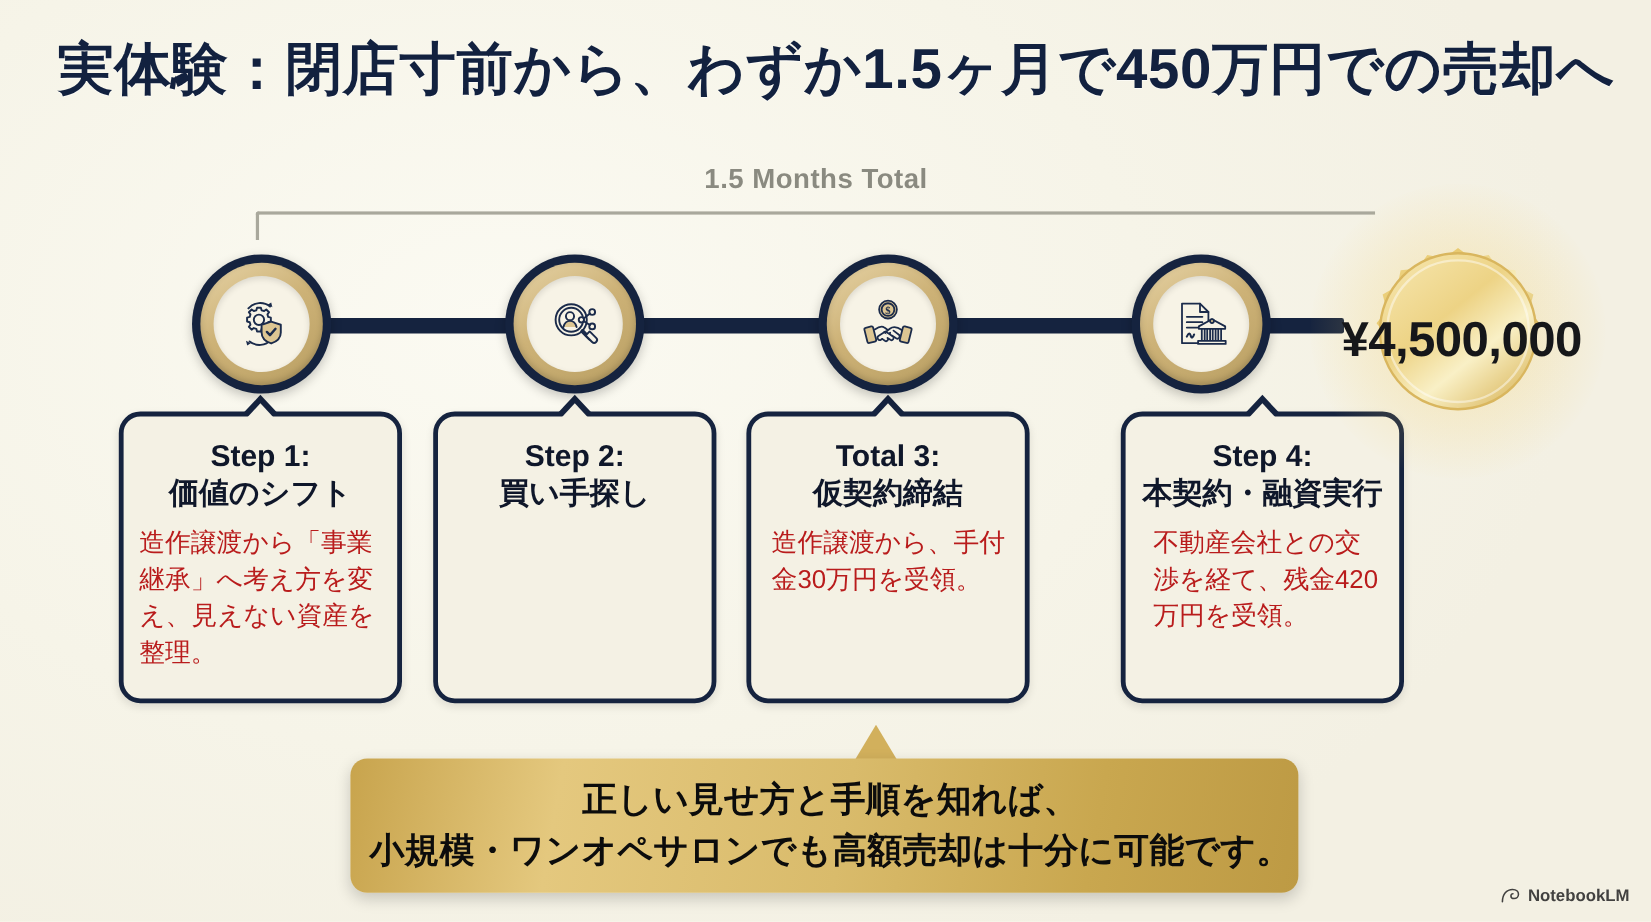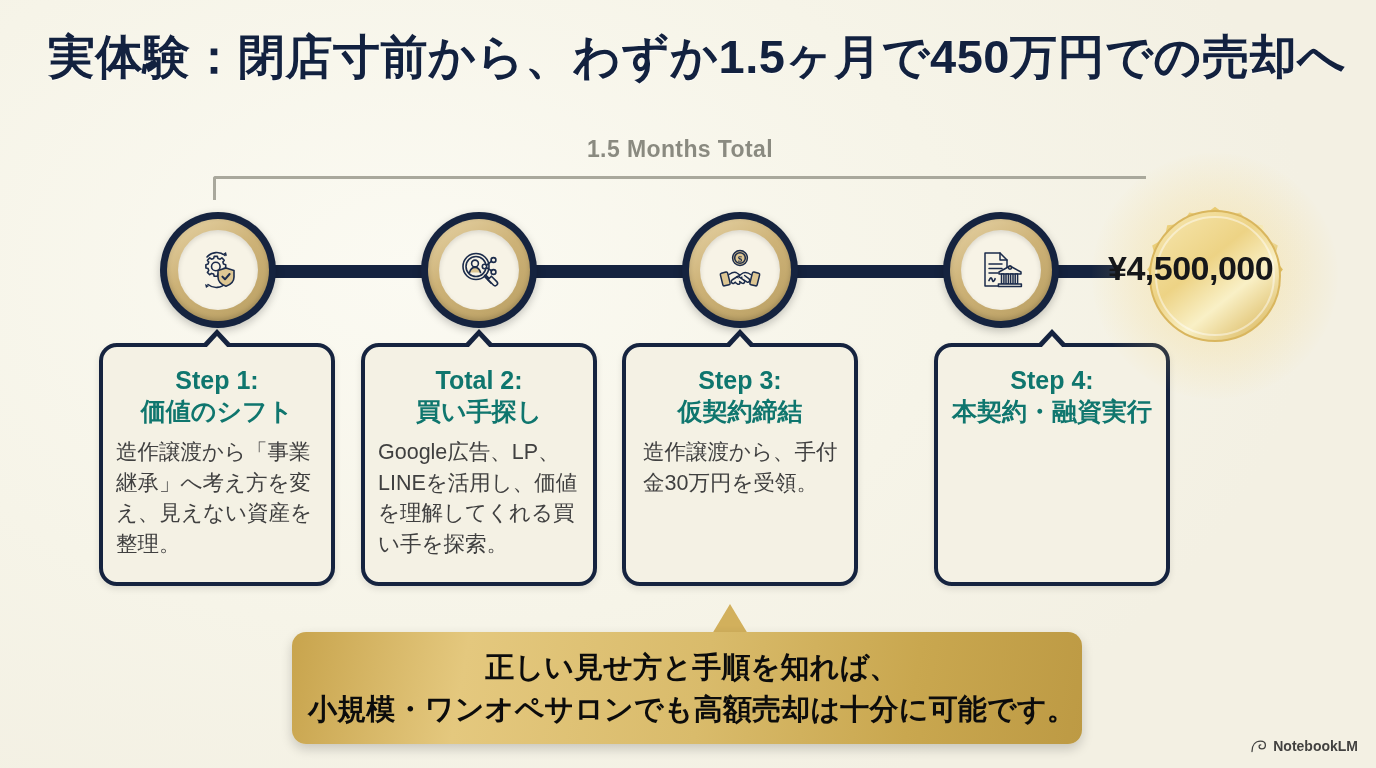--- a/index.html
+++ b/index.html
@@ -154,29 +154,29 @@
 
   .card-1 { left: 99px; }
   .card-2 { left: 361px; }
   .card-3 { left: 622px; }
   .card-4 { left: 934px; }
 
   .card-heading {
     text-align: center;
     font-size: 25px;
     font-weight: 700;
-    color: #0f766e;
+    color: #0f172a;
     line-height: 1.24;
     margin-bottom: 10px;
     white-space: pre-line;
   }
   .card-body {
     font-size: 21.5px;
     font-weight: 500;
-    color: #404040;
+    color: #b91c1c;
     line-height: 1.42;
     text-align: left;
   }
   .card-3 .card-body,
   .card-4 .card-body { text-align: left; }
   .card-4 .card-body { padding-left: 10px; }
   .card-3 .card-body { padding-left: 4px; }
 
   
   .seal-wrap {
@@ -190,24 +190,25 @@
   .seal-glow {
     position: absolute;
     left: -30px; top: -30px;
     width: 246px; height: 246px;
     border-radius: 50%;
     background: radial-gradient(circle, rgba(245,205,95,0.40) 0%, rgba(245,205,95,0.14) 48%, rgba(245,205,95,0) 72%);
   }
   .seal-wrap svg { position: absolute; left: 0; top: 0; }
   .seal-amount {
     position: absolute;
-    top: 249px;
+    top: 260px;
     left: 1108px;
     width: 220px;
-    font-size: 34px;
+    text-align: center;
+    font-size: 41px;
     font-weight: 700;
     color: #16171a;
     z-index: 6;
     white-space: nowrap;
     letter-spacing: -0.5px;
   }
 
   
   .banner {
     position: absolute;
@@ -361,34 +362,34 @@
     </div>
   </div>
 
   <div class="card card-1">
     <div class="card-heading">Step 1:
 価値のシフト</div>
     <div class="card-body">造作譲渡から「事業継承」へ考え方を変え、見えない資産を整理。</div>
   </div>
 
   <div class="card card-2">
-    <div class="card-heading">Total 2:
+    <div class="card-heading">Step 2:
 買い手探し</div>
-    <div class="card-body">Google広告、LP、LINEを活用し、価値を理解してくれる買い手を探索。</div>
   </div>
 
   <div class="card card-3">
-    <div class="card-heading">Step 3:
+    <div class="card-heading">Total 3:
 仮契約締結</div>
     <div class="card-body">造作譲渡から、手付金30万円を受領。</div>
   </div>
 
   <div class="card card-4">
     <div class="card-heading">Step 4:
 本契約・融資実行</div>
+    <div class="card-body">不動産会社との交渉を経て、残金420万円を受領。</div>
   </div>
 
   <div class="seal-wrap">
     <div class="seal-glow"></div>
     <svg width="186" height="186" viewBox="0 0 186 186">
       <defs>
         <linearGradient id="goldGrad" x1="0%" y1="0%" x2="100%" y2="100%">
           <stop offset="0%" stop-color="#f0d98d"></stop>
           <stop offset="28%" stop-color="#e8c96f"></stop>
           <stop offset="52%" stop-color="#f7ecbb"></stop>

